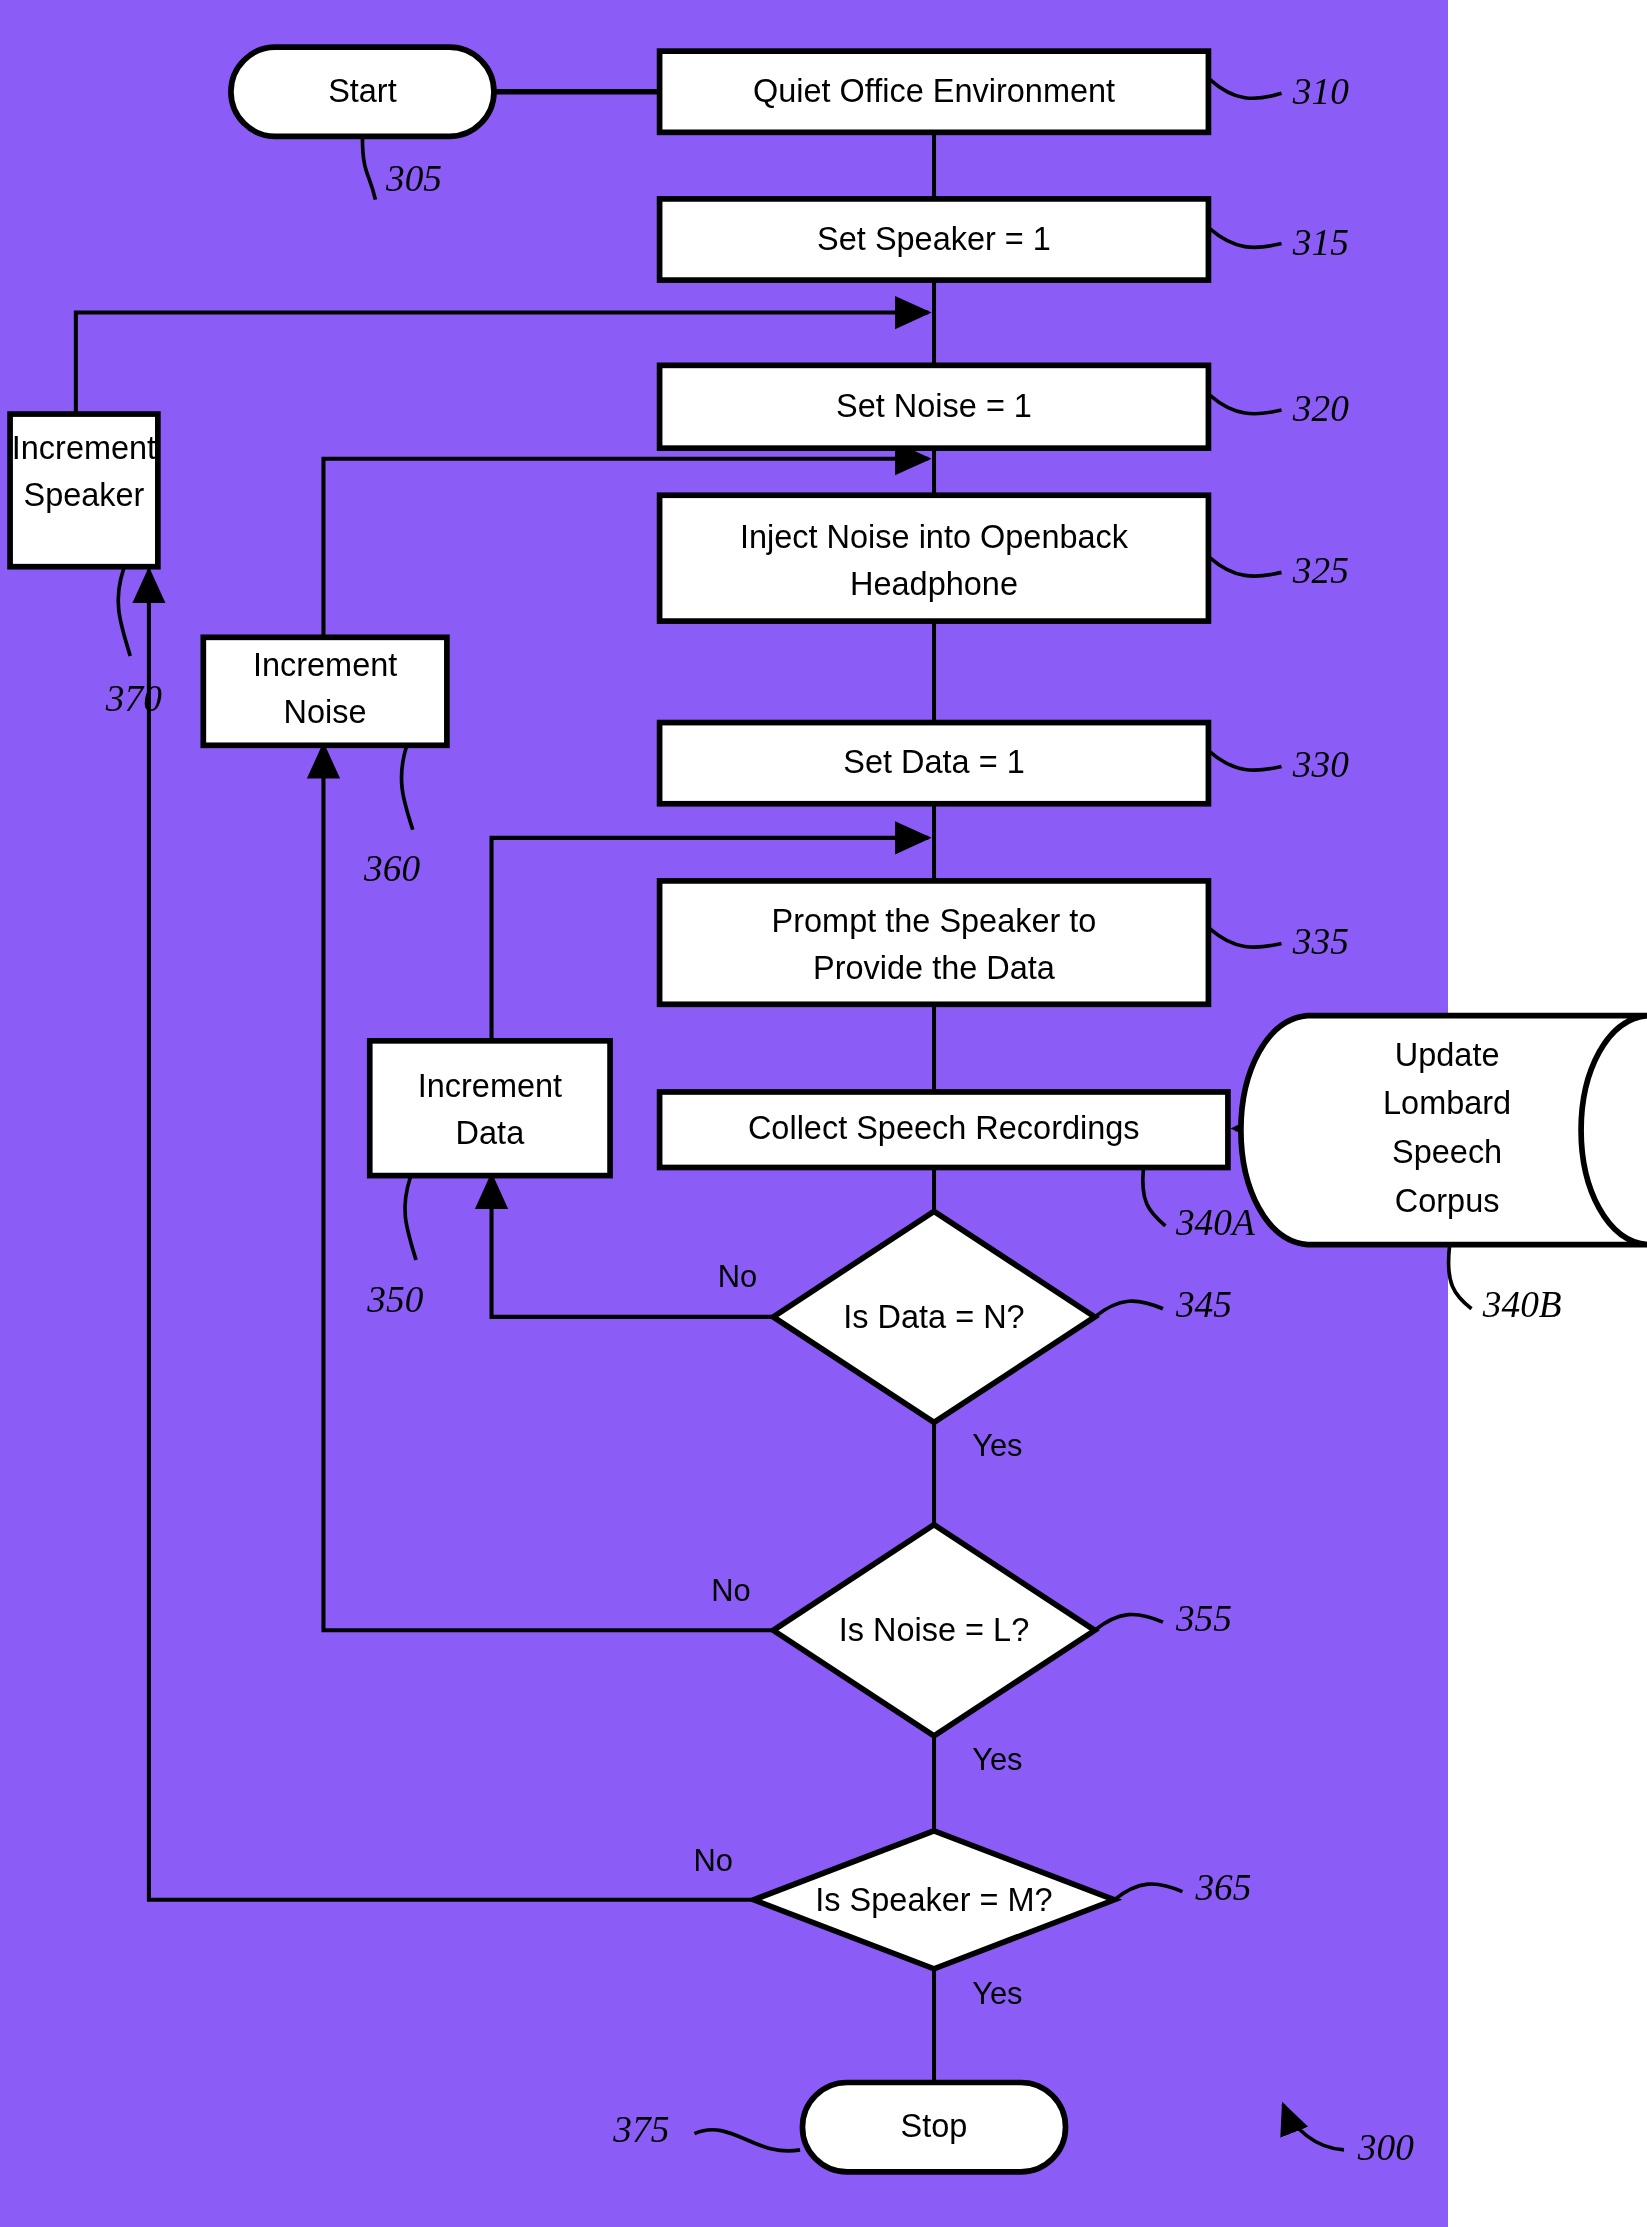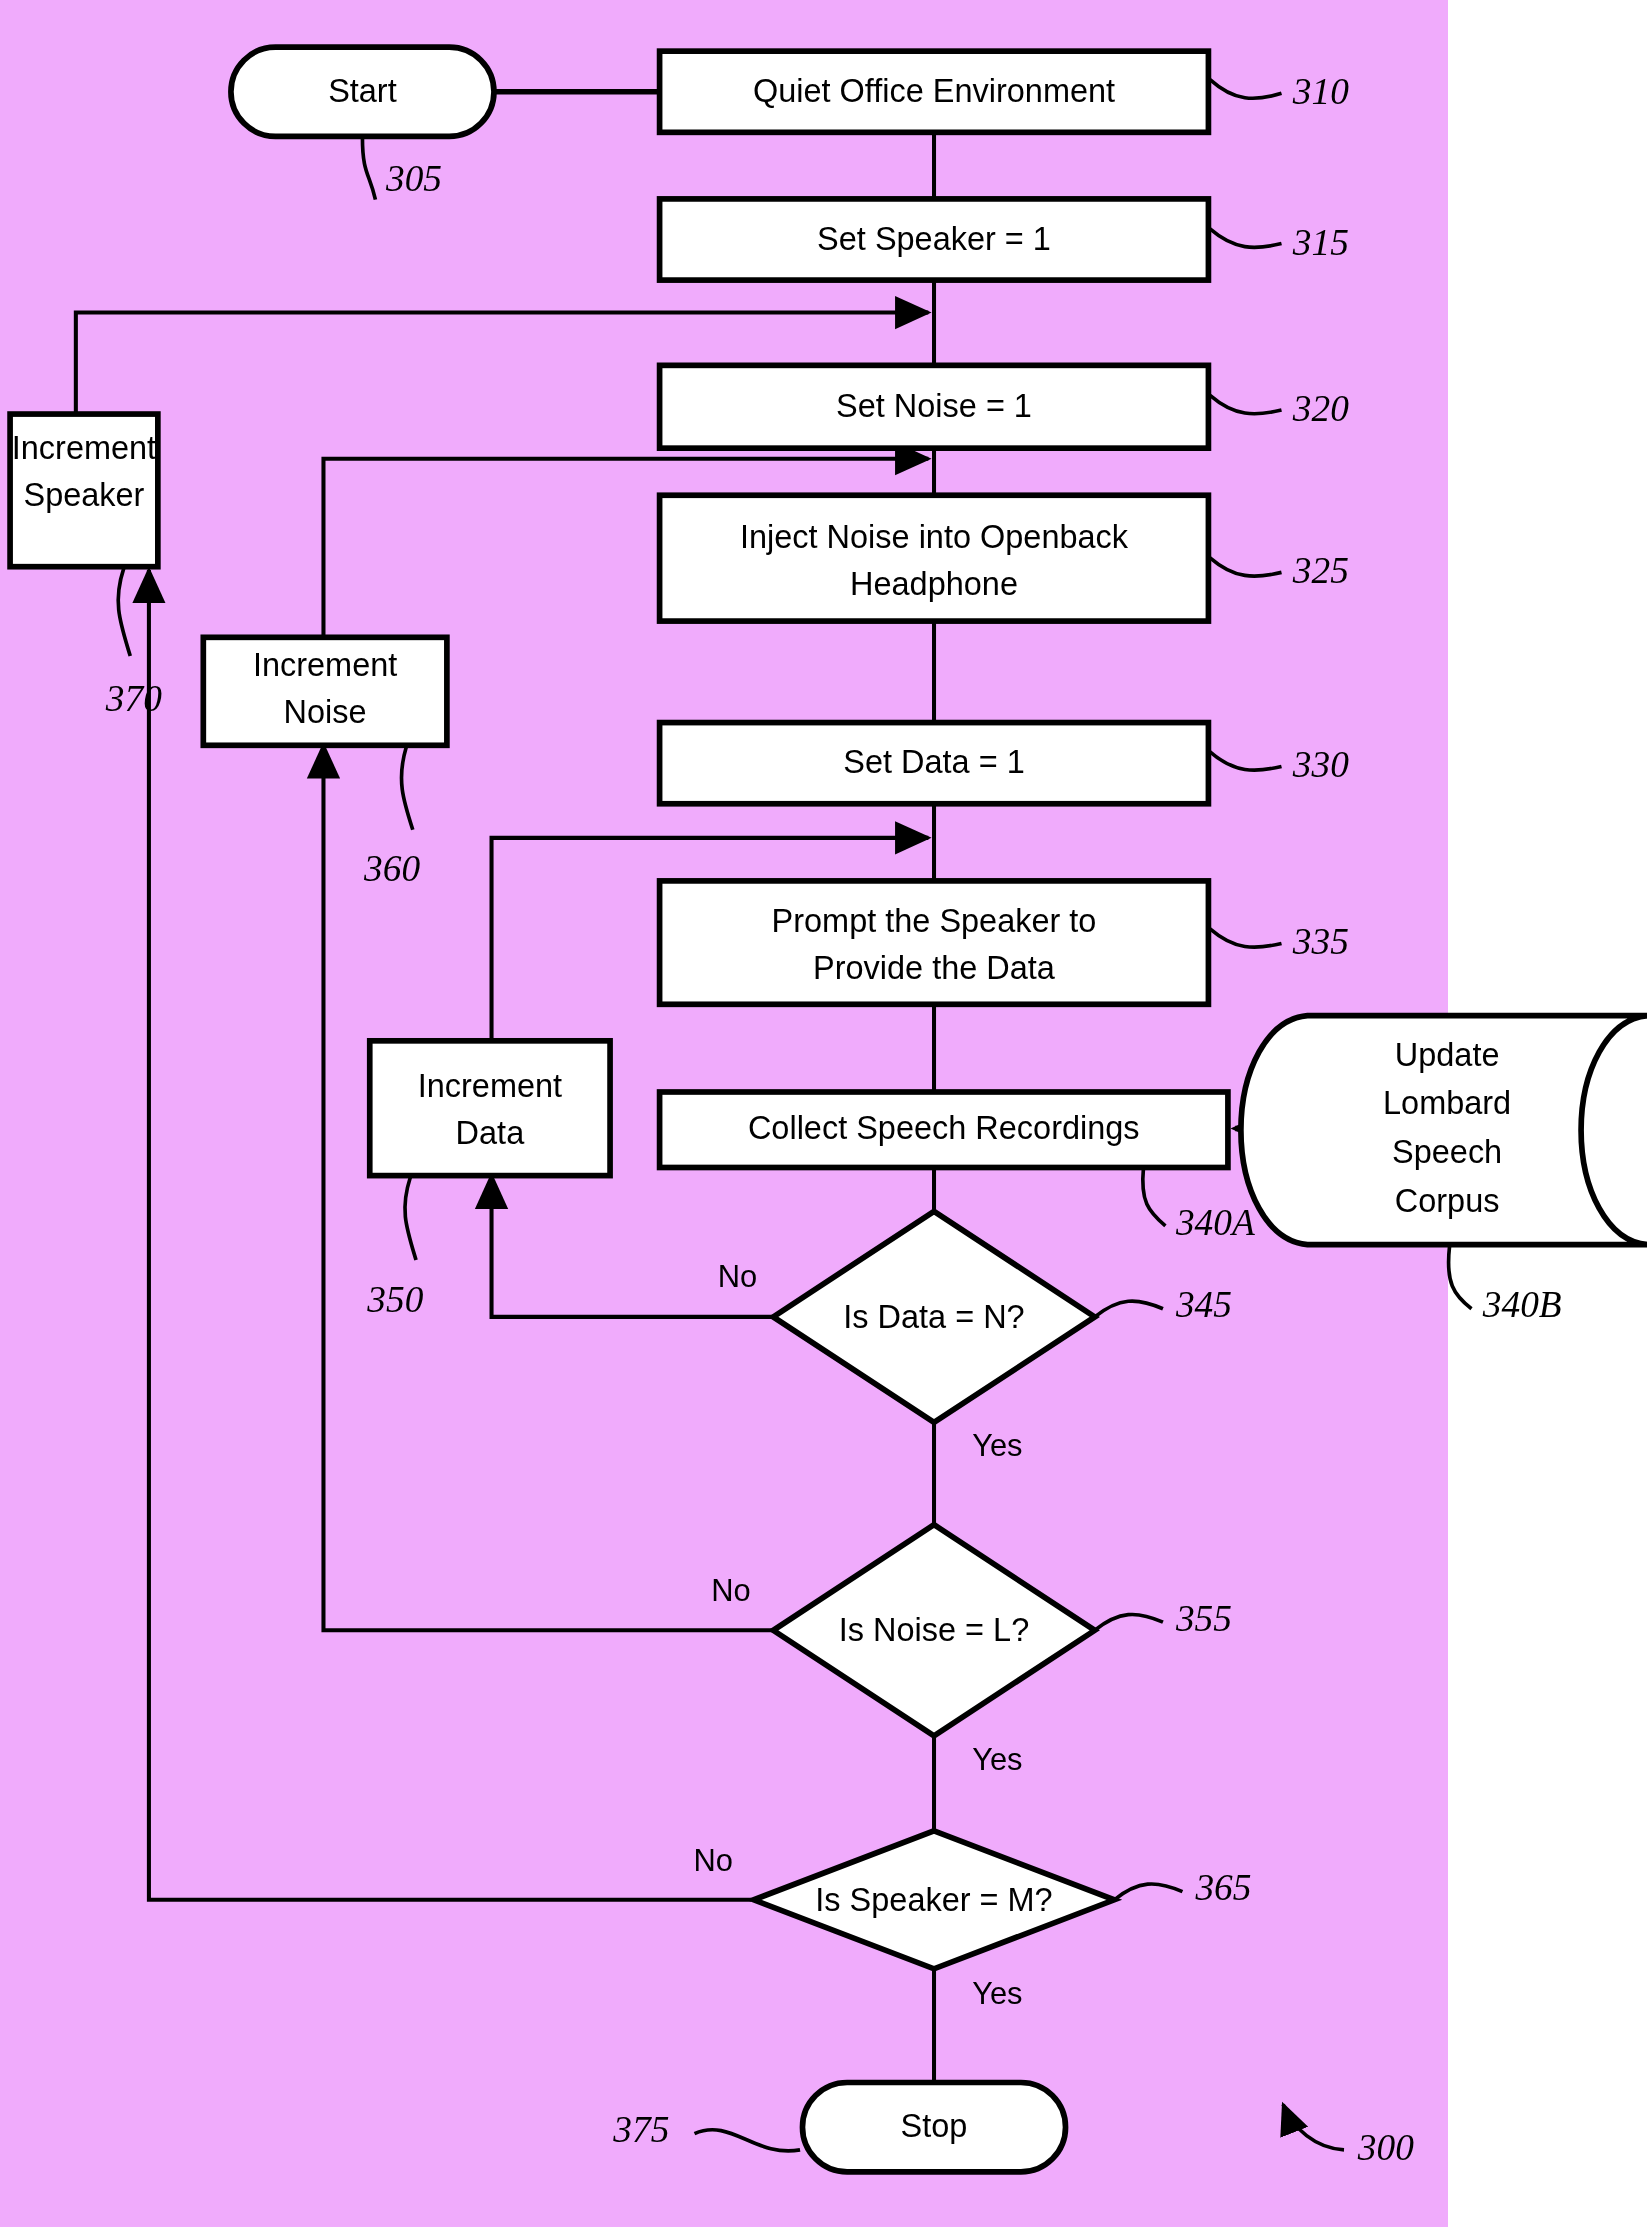--- a/index.html
+++ b/index.html
@@ -10,21 +10,21 @@
   body {
     width: 1648px;
     height: 2227px;
     font-family: "Liberation Sans", sans-serif;
     overflow: hidden;
   }
   #flowchart-root {
     position: relative;
     width: 1448px;
     height: 2227px;
-    background: #f0abfc;
+    background: #8b5cf6;
   }
   svg#flow {
     display: block;
     width: 1648px;
     height: 2227px;
   }
   .shape {
     fill: #ffffff;
     stroke: #000000;
     stroke-width: 7;

